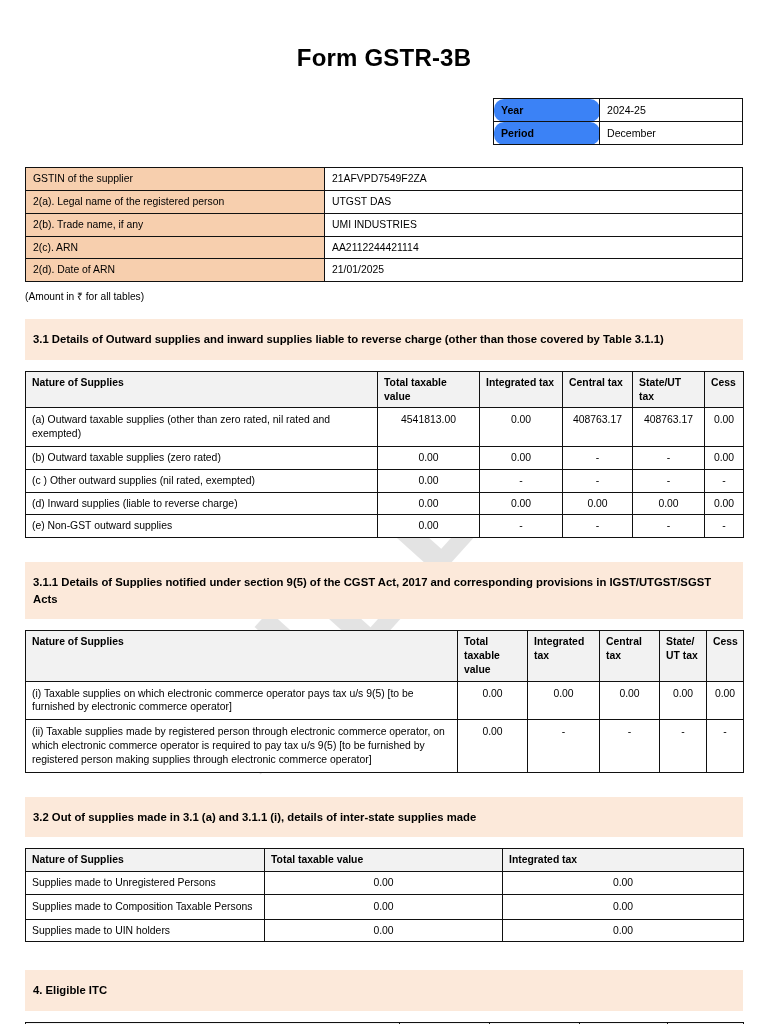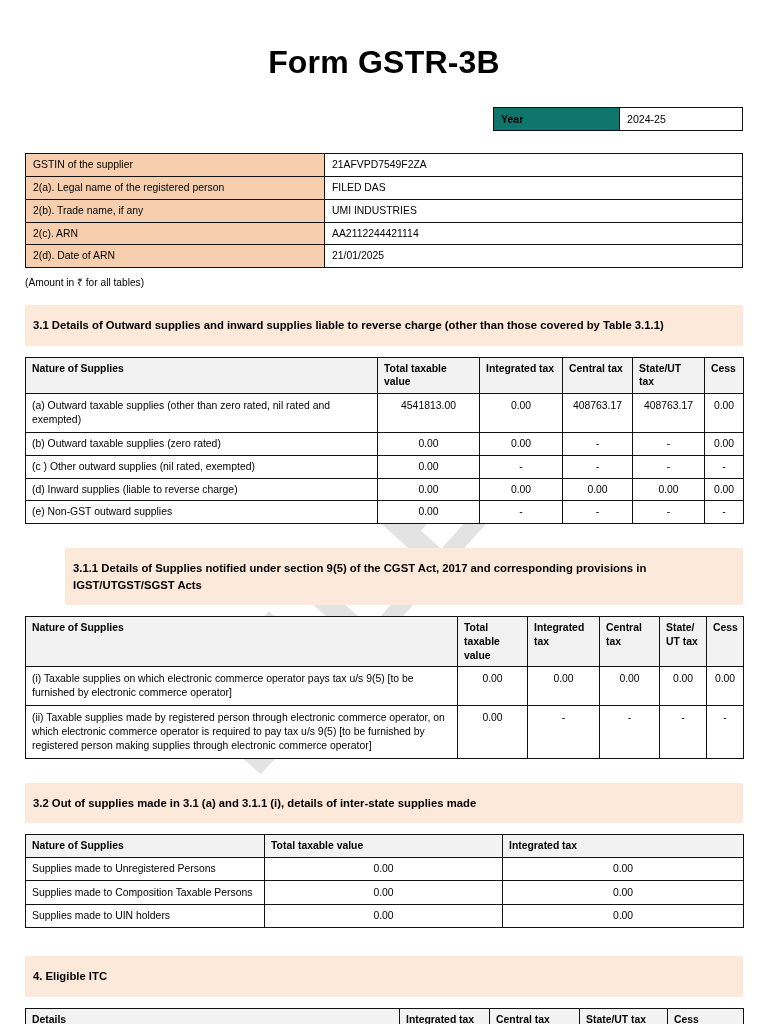--- a/index.html
+++ b/index.html
@@ -43,21 +43,21 @@
     color: rgba(0, 0, 0, 0.11);
     white-space: nowrap;
     user-select: none;
   }
 
   .content { position: relative; z-index: 10; }
 
   
   .form-title {
     text-align: center;
-    font-size: 32px;
+    font-size: 24px;
     font-weight: 700;
     margin: 44px 0 0 0;
     letter-spacing: 0.2px;
   }
   .form-subtitle {
     text-align: center;
     font-size: 14.5px;
     font-style: italic;
     font-weight: 400;
     margin: 22px 0 0 0;
@@ -82,23 +82,24 @@
 
   
   .period-wrap {
     margin-top: 26px;
     display: flex;
     justify-content: flex-end;
   }
   .period-table { width: 250px; }
   .period-table td { padding: 4px 7px; font-size: 10.6px; }
   .period-table td.lbl {
-    background: #0f766e;
-    font-weight: 700;
-    width: 126px;
+    background: #3b82f6;
+    font-weight: 700;
+    width: 106px;
+    border-radius: 10px;
   }
 
   
   .supplier-table { margin-top: 22px; }
   .supplier-table td.lbl {
     background: #f7cfae;
     width: 299px;
   }
   .supplier-table td { padding: 4px 7px; }
 
@@ -111,21 +112,21 @@
 
   
   .sect-head {
     background: #fce9da;
     font-size: 11.3px;
     font-weight: 700;
     padding: 12px 8px;
     line-height: 1.45;
   }
   .sect-head.s31  { margin-top: 16px; }
-  .sect-head.s311 { margin-top: 24px; margin-left: 40px; }
+  .sect-head.s311 { margin-top: 24px; }
   .sect-head.s32  { margin-top: 24px; }
   .sect-head.s4   { margin-top: 28px; }
 
   
   .dtable { margin-top: 11px; }
   .dtable th {
     background: #f2f2f2;
     font-weight: 700;
     vertical-align: top;
   }
@@ -176,33 +177,37 @@
 
     <div class="form-title">Form GSTR-3B</div>
 
     <div class="period-wrap">
       <table class="period-table">
         <tbody>
             <tr>
           <td class="lbl">Year</td>
           <td>2024-25</td>
         </tr>
+        <tr>
+          <td class="lbl">Period</td>
+          <td>December</td>
+        </tr>
       </tbody>
         </table>
     </div>
 
     <table class="supplier-table">
       <tbody>
           <tr>
         <td class="lbl">GSTIN of the supplier</td>
         <td>21AFVPD7549F2ZA</td>
       </tr>
       <tr>
         <td class="lbl">2(a). Legal name of the registered person</td>
-        <td>FILED DAS</td>
+        <td>UTGST DAS</td>
       </tr>
       <tr>
         <td class="lbl">2(b). Trade name, if any</td>
         <td>UMI INDUSTRIES</td>
       </tr>
       <tr>
         <td class="lbl">2(c). ARN</td>
         <td>AA2112244421114</td>
       </tr>
       <tr>

